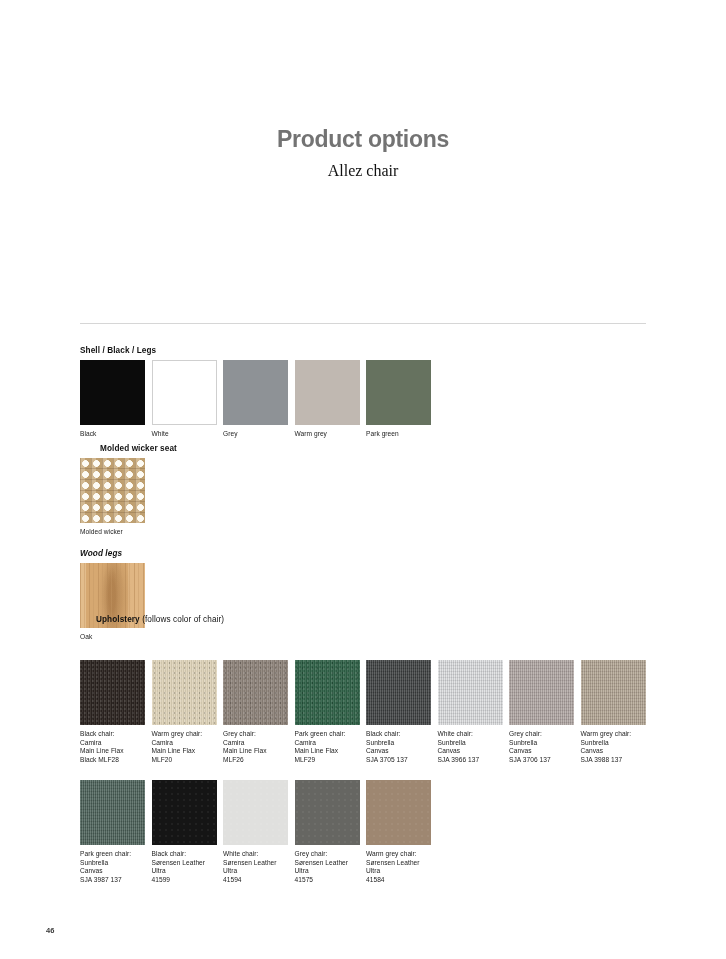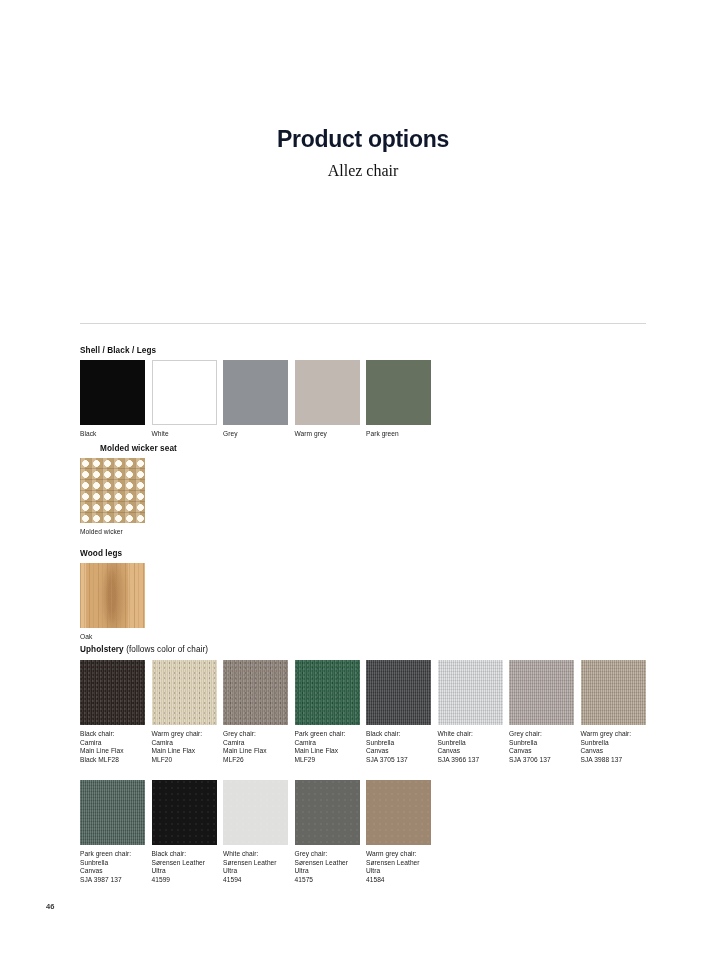--- a/index.html
+++ b/index.html
@@ -7,21 +7,21 @@
     width:726px;height:959px;background:#ffffff;
     font-family:"Liberation Sans",sans-serif;
     -webkit-font-smoothing:antialiased;
     position:relative;overflow:hidden;
   }
   .page{position:absolute;left:0;top:0;width:726px;height:959px;}
 
   
   .title{
     position:absolute;left:0;top:126px;width:726px;text-align:center;
-    font-size:23px;font-weight:bold;color:#0f172a;letter-spacing:-0.3px;
+    font-size:23px;font-weight:bold;color:#737373;letter-spacing:-0.3px;
   }
   .subtitle{
     position:absolute;left:0;top:162px;width:726px;text-align:center;
     font-family:"Liberation Serif",serif;
     font-size:16px;color:#111111;
   }
 
   .rule{
     position:absolute;left:80px;top:323px;width:566px;height:1px;
     background:#d6d6d6;
@@ -86,21 +86,21 @@
     background-size:2px 2px,3px 3px;
   }
   
   .leather{
     background-image:
       radial-gradient(circle at 2px 2px, rgba(255,255,255,.05) 0 1px, rgba(255,255,255,0) 1.4px);
     background-size:6px 6px;
   }
 
   .folio{
-    position:absolute;left:46px;top:902px;
+    position:absolute;left:46px;top:926px;
     font-size:7.5px;color:#3a3a3a;font-weight:bold;text-align:right;
   }
 </style>
 </head>
 <body>
 
 <div class="page">
 
   <div class="title">Product options</div>
   <div class="subtitle">Allez chair</div>
@@ -131,28 +131,28 @@
           <div class="cap">Park green</div>
         </div>
       </div>
       <div class="sec-head" style="top: 444px; margin-left: 20px;"><span>Molded wicker seat</span><span class="light"></span></div>
       <div class="row" style="top: 458px; height: 1px;">
         <div class="cell" style="left: 0px; top: 0px; width: 65px;">
           <div class="sw wicker"></div>
           <div class="cap">Molded wicker</div>
         </div>
       </div>
-      <div class="sec-head" style="top: 549px;"><span>Wood legs</span><span class="light"></span></div>
+      <div class="sec-head" style="top: 549px; font-style: italic;"><span>Wood legs</span><span class="light"></span></div>
       <div class="row" style="top: 563px; height: 1px;">
         <div class="cell" style="left: 0px; top: 0px; width: 65px;">
           <div class="sw oak"></div>
           <div class="cap">Oak</div>
         </div>
       </div>
-      <div class="sec-head" style="top: 645px;"><span>Upholstery</span><span class="light"> (follows color of chair)</span></div>
+      <div class="sec-head" style="top: 615px; margin-left: 16px;"><span>Upholstery</span><span class="light"> (follows color of chair)</span></div>
       <div class="row" style="top: 660px; height: 1px;">
         <div class="cell" style="left: 0px; top: 0px; width: 65px;">
           <div class="sw flax" style="background-color: rgb(43, 36, 32);"></div>
           <div class="cap">Black chair:
 Camira
 Main Line Flax
 Black MLF28</div>
         </div>
         <div class="cell" style="left: 71.5px; top: 0px; width: 65px;">
           <div class="sw flax" style="background-color: rgb(222, 211, 184);"></div>

